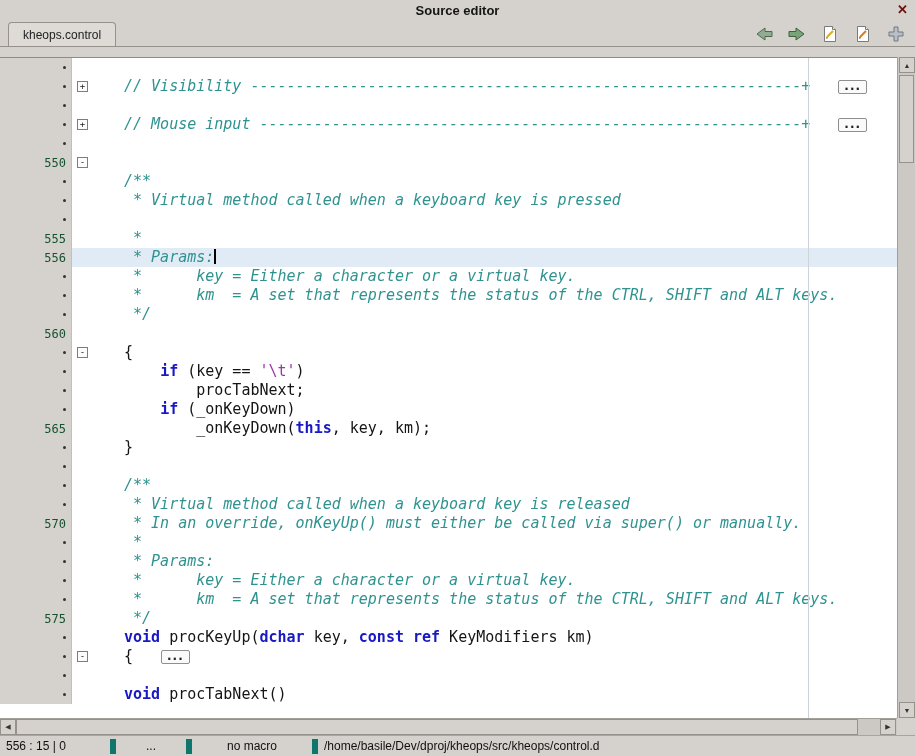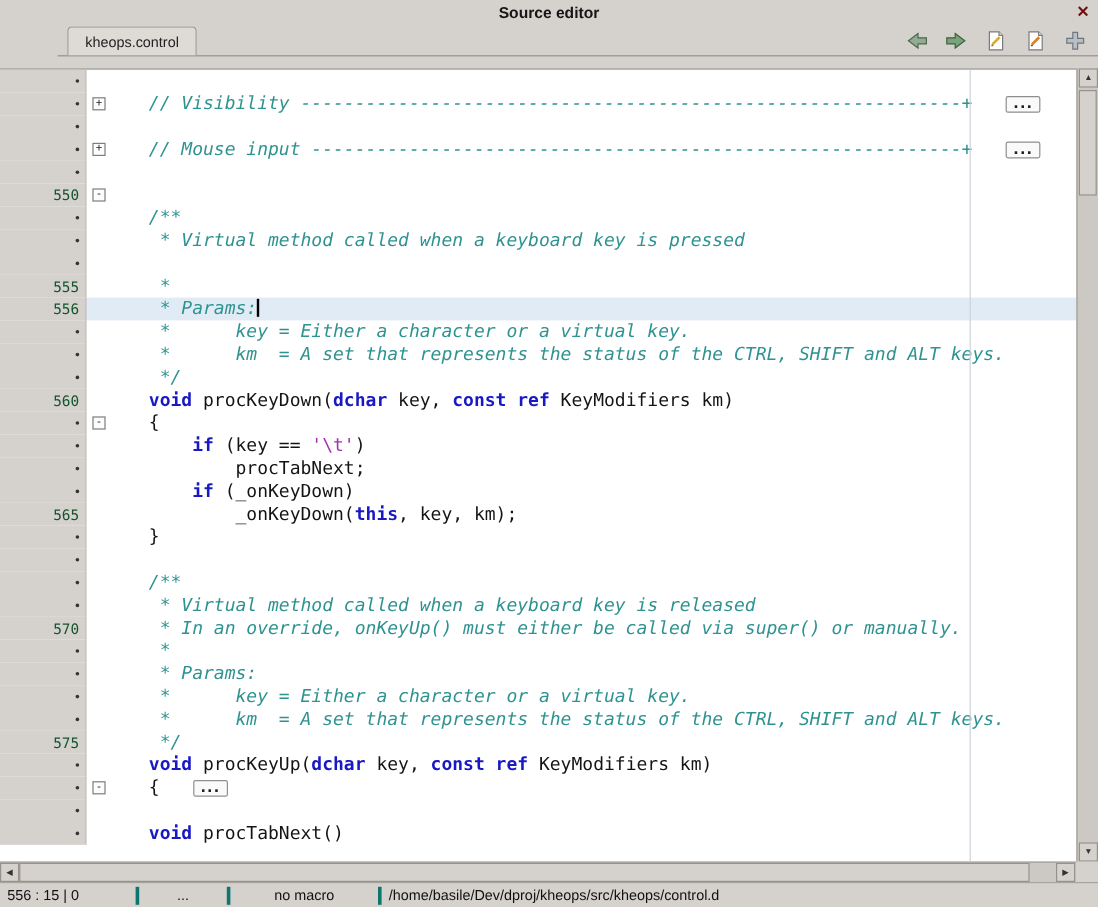--- a/index.html
+++ b/index.html
@@ -7,21 +7,21 @@
   body {
     width:915px; height:756px; position:relative; overflow:hidden;
     background:#d5d1cd;
     font-family:"Liberation Sans", sans-serif;
   }
   
   .titlebar { height:20px; display:flex; align-items:center; justify-content:center; position:relative; }
   .title { font-size:13px; font-weight:bold; color:#151515; }
   .close-btn { position:absolute; right:7px; top:2px; font-size:13px; font-weight:bold; color:#6e0f0f; cursor:default; }
   
-  .tabbar { height:27px; position:relative; display:flex; align-items:flex-end; padding-left:8px; border-bottom:1px solid #96918b;margin-left:48px; }
+  .tabbar { height:27px; position:relative; display:flex; align-items:flex-end; padding-left:8px; border-bottom:1px solid #96918b; }
   .tab { height:24px; padding:0 14px; background:#dedad6; border:1px solid #96918b; border-bottom:none;
          border-radius:4px 4px 0 0; font-size:12px; display:flex; align-items:center; color:#222; }
   .toolbar { position:absolute; right:8px; top:2px; height:24px; display:flex; gap:11px; align-items:center; }
   .tbtn { width:22px; height:22px; display:flex; align-items:center; justify-content:center; }
   
   .editor { position:absolute; left:0; top:57px; width:897px; height:661px; background:#ffffff;
             border-top:1px solid #8e8a85; overflow:hidden; }
   .margin-line { position:absolute; left:808px; top:0; height:100%; width:1px; background:#ccd4da; z-index:5; pointer-events:none; }
   .row { display:flex; height:19px; align-items:stretch; }
   .row.current { background:#e1ebf5; }
@@ -49,21 +49,21 @@
   .vs-up { top:0; left:1px; }
   .vs-down { bottom:0; left:1px; }
   .vthumb { position:absolute; left:1px; top:18px; width:15px; height:88px; background:#d5d1cd; border:1px solid #96918b; }
   .hs-left { left:0; top:0; }
   .hs-right { left:880px; top:0; }
   .hthumb { position:absolute; left:16px; top:0; width:842px; height:16px; background:#d5d1cd; border:1px solid #96918b; }
   .corner { position:absolute; right:0; top:718px; width:18px; height:17px; background:#d5d1cd; }
   
   .statusbar { position:absolute; left:0; top:735px; width:915px; height:21px; background:#d5d1cd;
                border-top:1px solid #a8a4a0; display:flex; align-items:center; font-size:12px; color:#111; }
-  .sb-sec { padding:0 6px; height:15px; line-height:15px; border-right:3px solid #0f766e; white-space:nowrap; overflow:hidden; }
+  .sb-sec { padding:0 6px; height:15px; line-height:15px; border-right:6px solid #0f766e; white-space:nowrap; overflow:hidden; }
   .sec1 { width:116px; } .sec2 { width:76px; text-align:center; } .sec3 { width:126px; text-align:center; }
   .sec4 { flex:1; border-right:none; }
 </style>
 </head>
 <body>
 
 <div class="titlebar">
   <span class="title">Source editor</span>
   <span class="close-btn">✕</span>
 </div>
@@ -202,21 +202,20 @@
       <div class="row">
         <div class="gutter">
           <span class="dot"></span>
         </div>
         <div class="foldcol"></div>
         <div class="code"><span class="seg-comment"> */</span></div>
       </div>
       <div class="row">
         <div class="gutter">560</div>
         <div class="foldcol"></div>
-        <div class="code"><span class="seg-kw">void</span><span class="seg-plain"> procKeyDown(</span><span class="seg-kw">dchar</span><span class="seg-plain"> key, </span><span class="seg-kw">const</span><span class="seg-plain"> </span><span class="seg-kw">ref</span><span class="seg-plain"> KeyModifiers km)</span></div>
       </div>
       <div class="row">
         <div class="gutter">
           <span class="dot"></span>
         </div>
         <div class="foldcol">
           <span class="foldmark">-</span>
         </div>
         <div class="code"><span class="seg-plain">{</span></div>
       </div>

